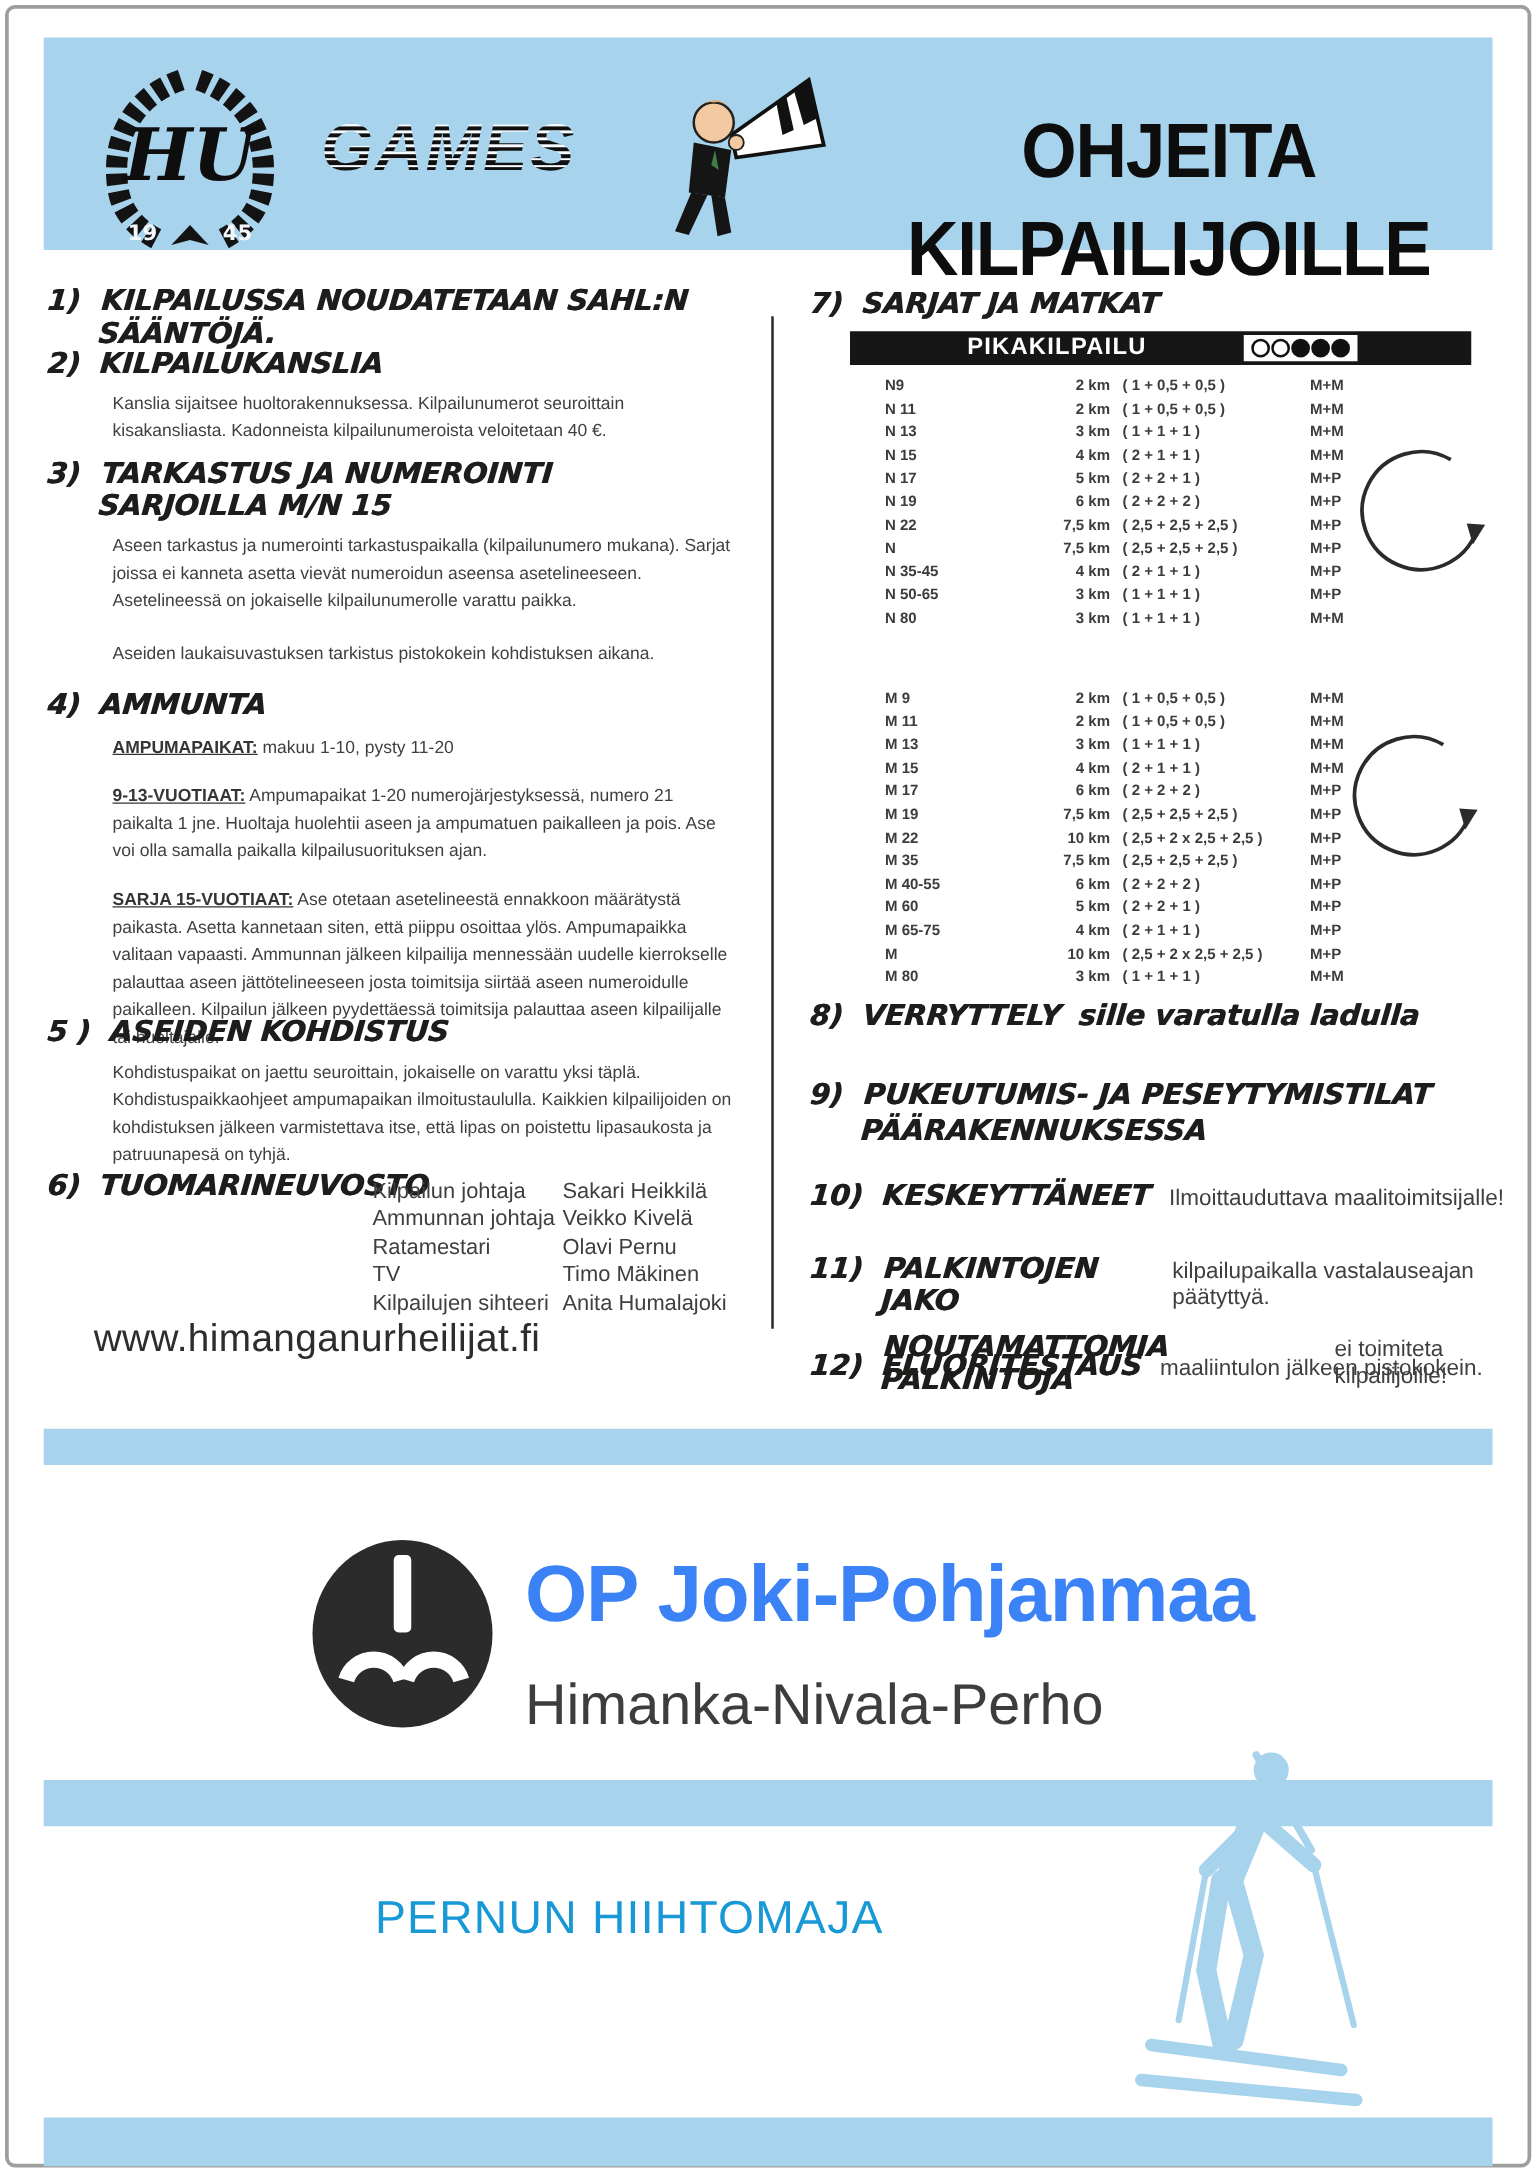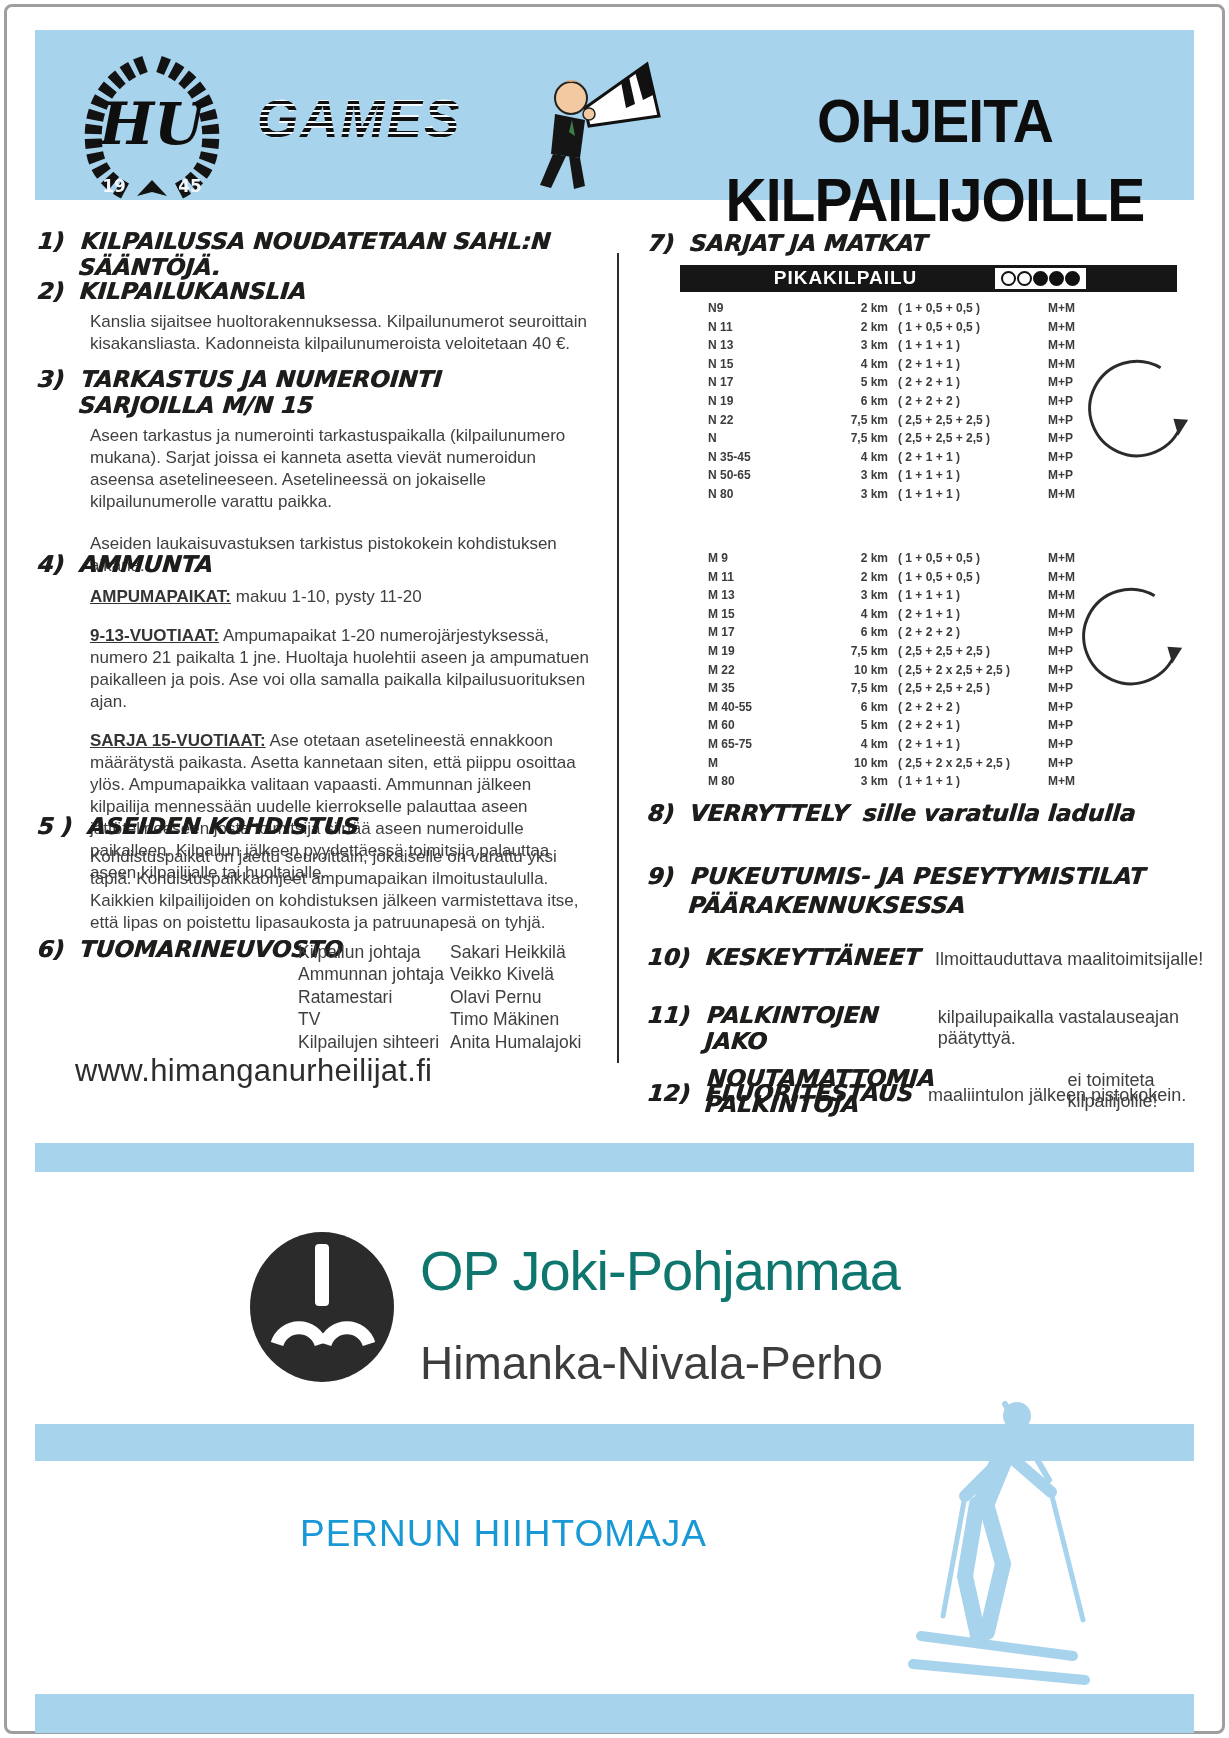--- a/index.html
+++ b/index.html
@@ -31,21 +31,21 @@
   .h{display:flex;gap:15px;align-items:baseline;color:var(--ink);
     font-family:"DejaVu Sans",sans-serif;font-weight:bold;font-style:italic;}
   .h .htxt,.h .hnum{display:inline-block;transform:skewX(-5deg);text-shadow:0.6px 0 currentColor;}
   .h23{font-size:23px;}
   .script{font-family:"DejaVu Sans",sans-serif;font-weight:bold;font-style:italic;text-shadow:0.5px 0 currentColor;}
   .plainrest{font-family:"Liberation Sans",sans-serif;font-weight:normal;font-style:normal;
     font-size:18px;color:var(--body-ink);text-shadow:none;transform:none;}
 
   
   .sec{left:38px;width:540px;}
-  .body-t{margin:7px 0 0 52px;width:500px;font-size:17px;line-height:22px;}
+  .body-t{margin:7px 0 0 52px;width:500px;font-size:14px;line-height:22px;}
   .lbl{font-weight:bold;text-decoration:underline;color:#343434;}
   .off-grid{display:grid;grid-template-columns:152px auto;column-gap:0;font-size:17.5px;line-height:22.4px;}
   .website{font-size:31px;color:#2d2d2d;letter-spacing:0.3px;}
 
   
   .divider{left:617px;top:253px;width:2px;height:810px;background:#2a2a2a;}
   .tbar{left:680px;top:265px;width:497px;height:27px;background:#161616;}
   .tbar .ttl{position:absolute;left:0;top:2px;width:315px;text-align:center;color:#fff;
     font-weight:bold;font-size:19px;letter-spacing:1px;padding-left:16px;}
   .tcircles{position:absolute;left:315px;top:3px;width:91px;height:21px;background:#fff;
@@ -58,21 +58,21 @@
   .trow .c-dist{text-align:right;}
   .note{width:118px;height:118px;}
   .note svg{position:absolute;left:0;top:0;}
   .note .ntext{position:absolute;left:4px;top:24px;width:110px;text-align:center;
     font-size:14.5px;line-height:16.5px;color:#2e2e2e;}
 
   .rsec{left:648px;}
 
   
   .band{left:35px;width:1159px;background:var(--light-blue);}
-  .op-name{left:420px;top:1238px;font-size:56px;color:#0f766e;letter-spacing:-1px;}
+  .op-name{left:420px;top:1238px;font-size:64px;color:#3b82f6;letter-spacing:-1px;font-weight:bold;}
   .op-region{left:420px;top:1336px;width:612px;font-size:46px;color:#3d3d3d;}
   .venue{left:300px;top:1513px;font-size:37px;font-weight:normal;color:var(--venue-blue);letter-spacing:1px;}
 </style>
 </head>
 <body>
 
 <div class="page-frame"></div>
 
 <div class="abs header-band">
 

